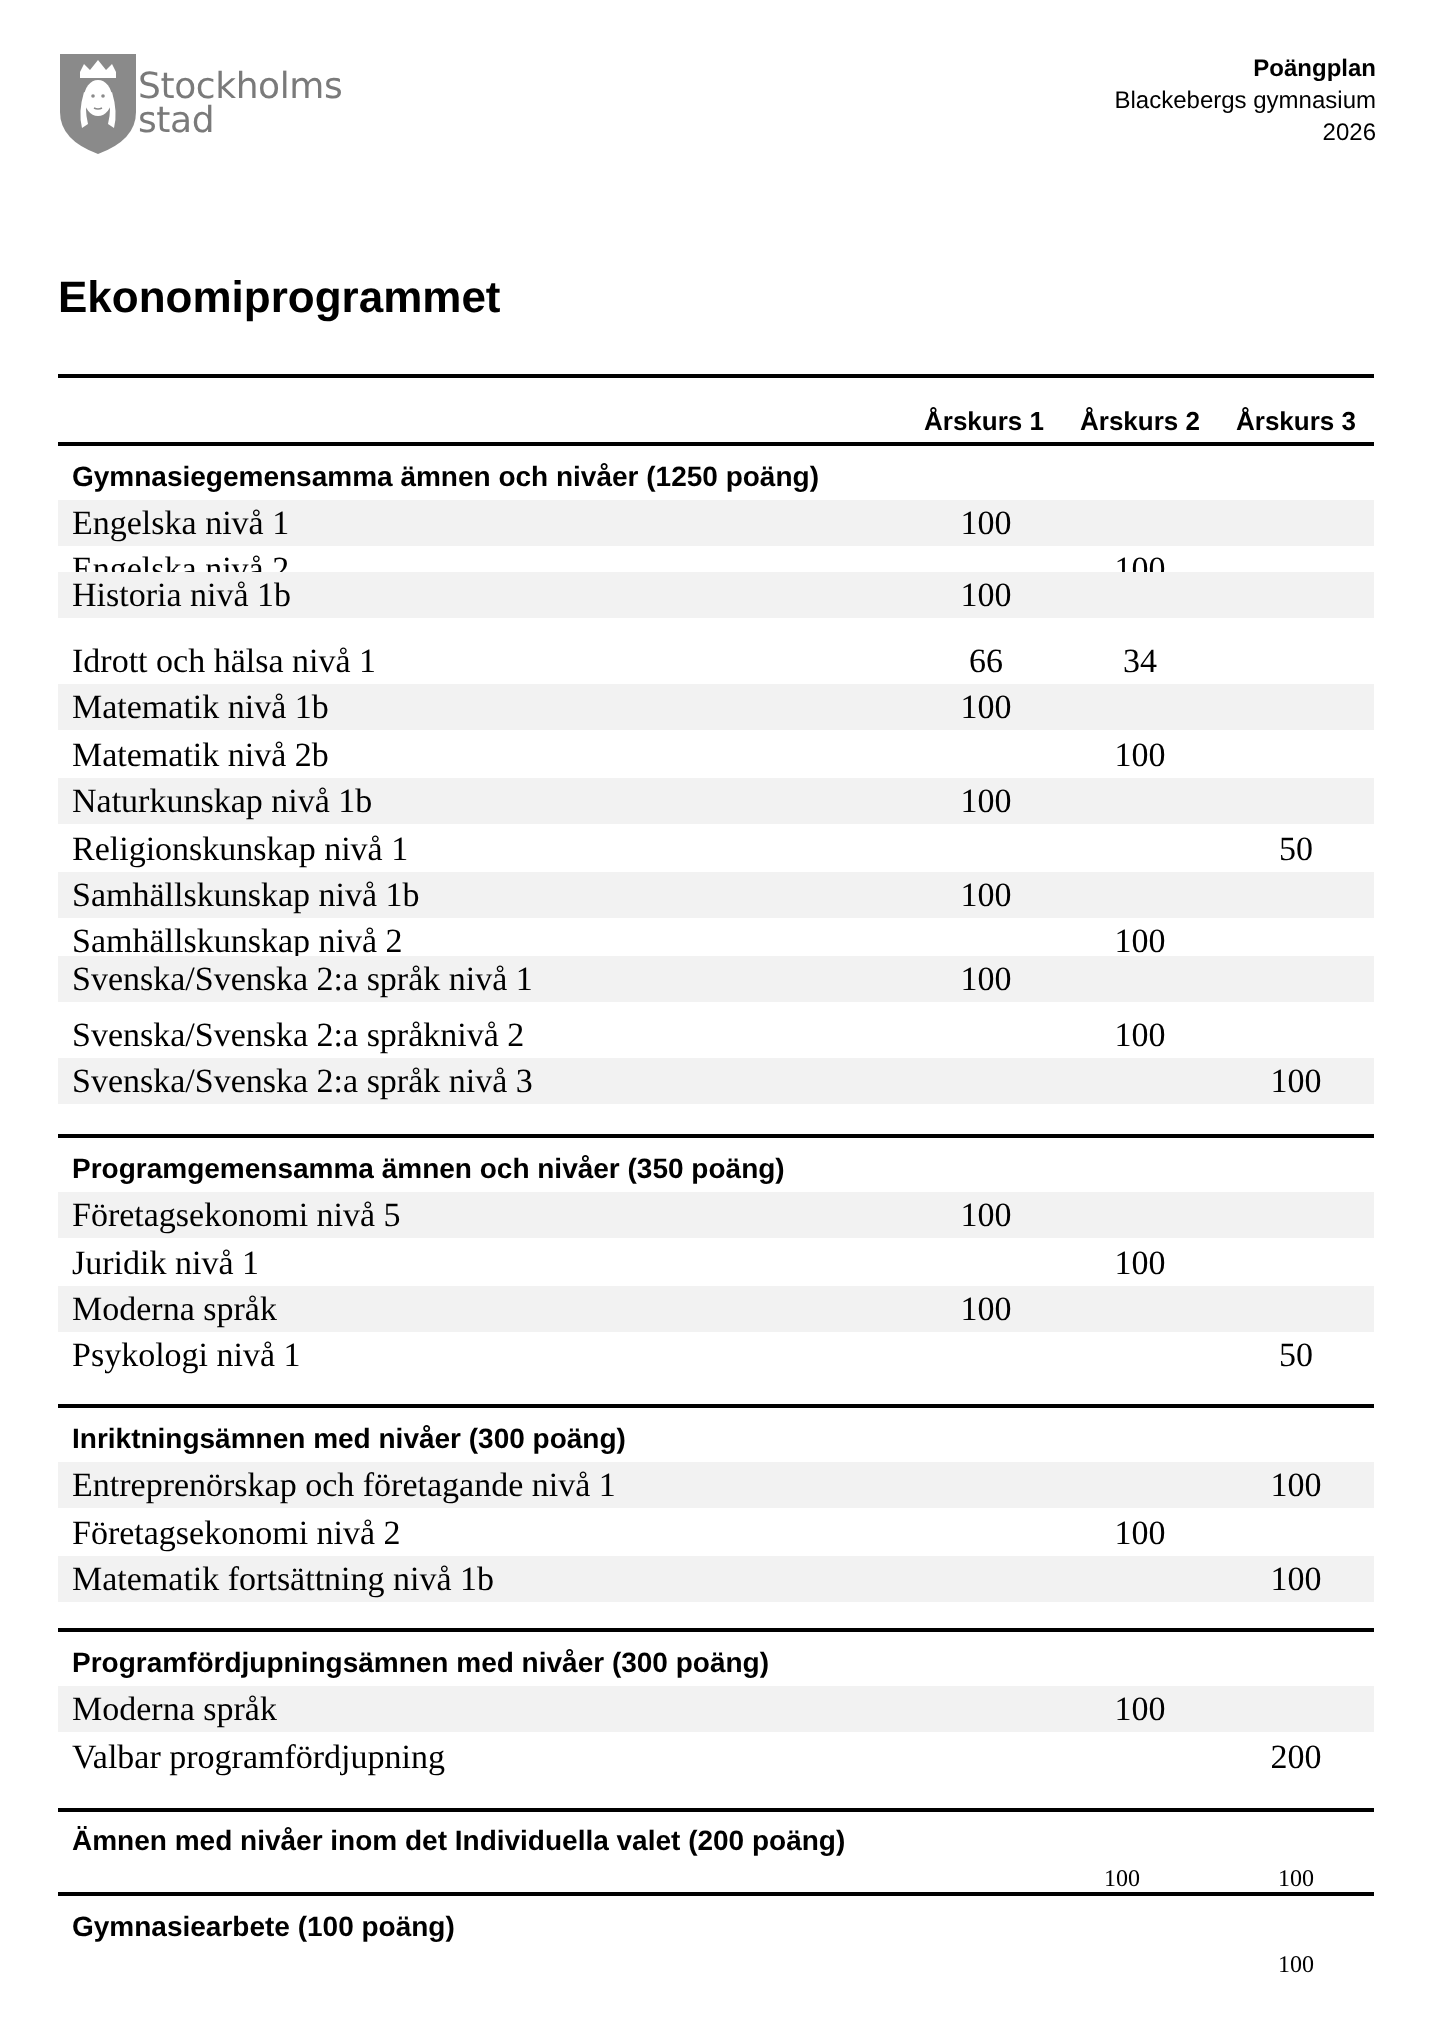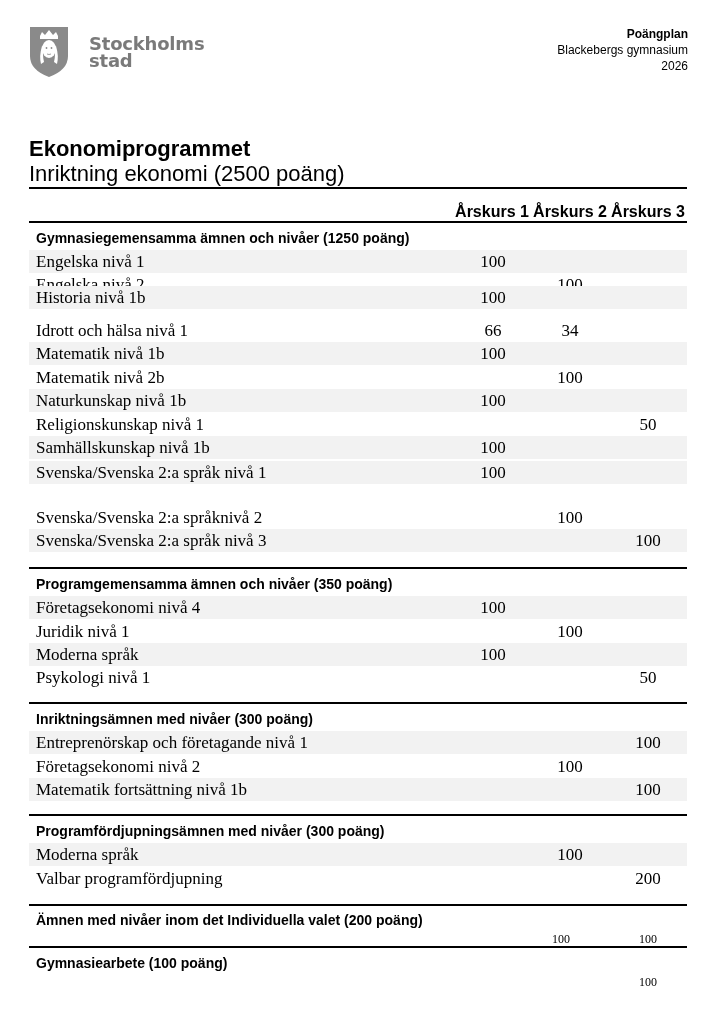--- a/index.html
+++ b/index.html
@@ -1,26 +1,26 @@
 <!DOCTYPE html>
 <html><head>
 <meta charset="utf-8">
 <style>
   html, body { margin: 0; padding: 0; background: #ffffff; }
   body { width: 720px; height: 1021px; position: relative; overflow: hidden; color: #000; }
   .logo { position: absolute; left: 29px; top: 26px; display: flex; align-items: center; }
   .logo .shield { width: 40px; height: 52px; }
-  .logo .wordmark { margin-left: 20px; font-family: "DejaVu Sans", sans-serif; color: #7a7a7a; font-size: 18px; line-height: 17px; font-weight: 700; letter-spacing: -0.2px; }
+  .logo .wordmark { margin-left: 0; font-family: "DejaVu Sans", sans-serif; color: #7a7a7a; font-size: 18px; line-height: 17px; font-weight: 400; letter-spacing: -0.2px; }
   .meta { position: absolute; right: 32px; top: 26px; text-align: right; font-family: "Liberation Sans", sans-serif; font-size: 12px; line-height: 16px; }
   .meta .doc-type { font-weight: bold; }
   .title-block { position: absolute; left: 29px; top: 136px; width: 658px; }
   .title-block h1 { margin: 0; font-family: "Liberation Sans", sans-serif; font-size: 22px; font-weight: bold; line-height: 25px; }
   .title-block h2 { margin: 0; font-family: "Liberation Sans", sans-serif; font-size: 22px; font-weight: normal; line-height: 25px; }
   .rule { position: absolute; left: 29px; width: 658px; height: 2px; background: #000; }
-  .colhead { position: absolute; top: 203px; font-family: "Liberation Sans", sans-serif; font-weight: bold; font-size: 16px; width: 80px; text-align: center; }
+  .colhead { position: absolute; top: 203px; font-family: "Liberation Sans", sans-serif; font-weight: bold; font-size: 13px; width: 80px; text-align: center; }
   .section-title { position: absolute; left: 36px; font-family: "Liberation Sans", sans-serif; font-weight: bold; font-size: 14px; }
   .row { position: absolute; left: 29px; width: 658px; height: 23px; font-family: "Liberation Serif", serif; font-size: 17px; line-height: 23px; }
   .row.shaded { background: #f2f2f2; }
   .row .name { position: absolute; left: 7px; }
   .row .val { position: absolute; width: 40px; text-align: center; }
   .v1 { left: 444px; }
   .v2 { left: 521px; }
   .v3 { left: 599px; }
   .plain-val { position: absolute; font-family: "Liberation Serif", serif; font-size: 12px; width: 40px; text-align: center; }
 </style>
@@ -45,21 +45,20 @@
 </div>
 
 <div class="meta">
   <div class="doc-type">Poängplan</div>
   <div>Blackebergs gymnasium</div>
   <div>2026</div>
 </div>
 
 <div class="title-block">
   <h1>Ekonomiprogrammet</h1>
-  <h2>Inriktning ekonomi (2500 poäng)</h2>
 </div>
 <div class="rule" style="top:187px"></div>
 
 <div class="colhead" style="left:452px">Årskurs 1</div>
 <div class="colhead" style="left:530px">Årskurs 2</div>
 <div class="colhead" style="left:608px">Årskurs 3</div>
 <div class="rule" style="top:221px"></div>
 
 <div class="section-title" style="top:230px">Gymnasiegemensamma ämnen och nivåer (1250 poäng)</div>
 <div>
@@ -116,21 +115,21 @@
       <span class="val v1">100</span>
       <span class="val v2"></span>
       <span class="val v3"></span>
     </div>
   <div class="row" style="top:459px">
       <span class="name">Samhällskunskap nivå 2</span>
       <span class="val v1"></span>
       <span class="val v2">100</span>
       <span class="val v3"></span>
     </div>
-  <div class="row shaded" style="top:461px">
+  <div class="row shaded" style="top:478px">
       <span class="name">Svenska/Svenska 2:a språk nivå 1</span>
       <span class="val v1">100</span>
       <span class="val v2"></span>
       <span class="val v3"></span>
     </div>
   <div class="row" style="top:506px">
       <span class="name">Svenska/Svenska 2:a språknivå 2</span>
       <span class="val v1"></span>
       <span class="val v2">100</span>
       <span class="val v3"></span>
@@ -140,21 +139,21 @@
       <span class="val v1"></span>
       <span class="val v2"></span>
       <span class="val v3">100</span>
     </div>
 </div>
 <div class="rule" style="top:567px"></div>
 
 <div class="section-title" style="top:576px">Programgemensamma ämnen och nivåer (350 poäng)</div>
 <div>
   <div class="row shaded" style="top:596px">
-      <span class="name">Företagsekonomi nivå 4</span>
+      <span class="name">Företagsekonomi nivå 5</span>
       <span class="val v1">100</span>
       <span class="val v2"></span>
       <span class="val v3"></span>
     </div>
   <div class="row" style="top:620px">
       <span class="name">Juridik nivå 1</span>
       <span class="val v1"></span>
       <span class="val v2">100</span>
       <span class="val v3"></span>
     </div>

